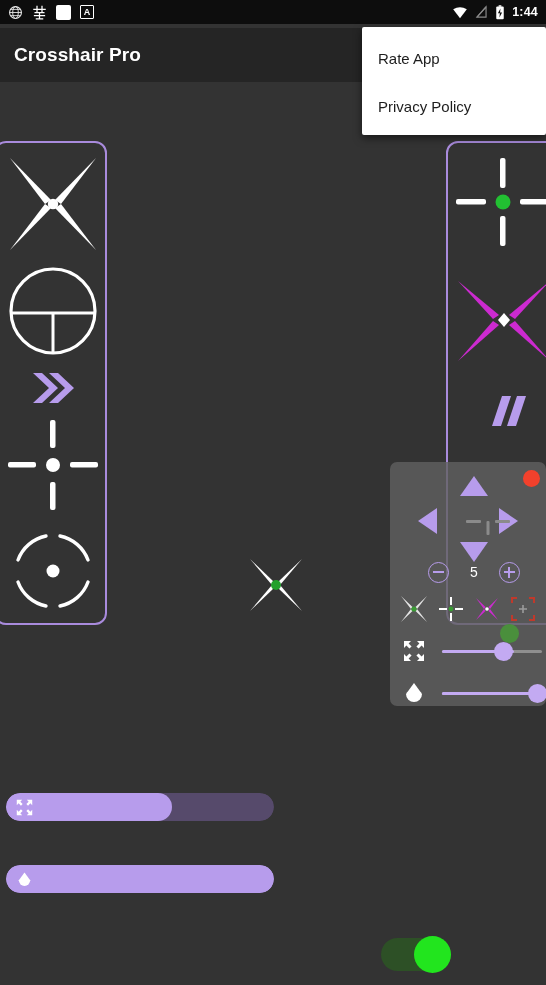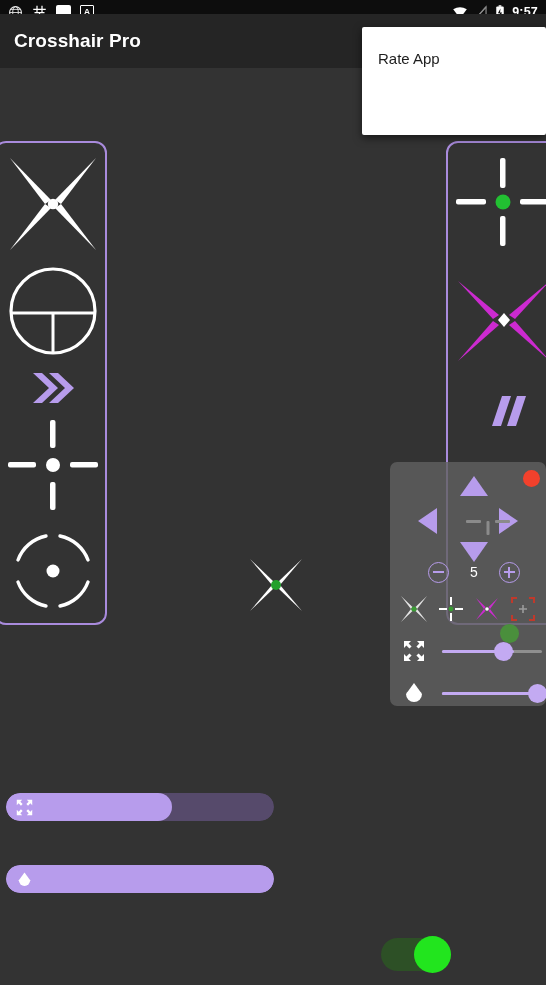--- a/index.html
+++ b/index.html
@@ -23,21 +23,21 @@
   .sb-right{margin-left:auto;display:flex;align-items:center;gap:7px;}
   .sb-ico{display:block;}
   .sb-clock{color:#ffffff;font-size:12.5px;font-weight:bold;letter-spacing:.2px;}
   .sb-sq{width:15px;height:15px;background:#fff;border-radius:2px;}
   .sb-boxa{width:14px;height:14px;border:1.6px solid #fff;border-radius:1px;
     color:#fff;font-size:9px;font-weight:bold;display:flex;align-items:center;
     justify-content:center;box-sizing:border-box;line-height:1;}
 
   
   .appbar{
-    position:absolute;top:14px;left:0;width:546px;height:54px;
+    position:absolute;top:28px;left:0;width:546px;height:54px;
     background:#252525;display:flex;align-items:center;
   }
   .appbar-title{color:#ffffff;font-size:19px;font-weight:bold;margin-left:14px;letter-spacing:.1px;}
 
   
   .menu{
     position:absolute;left:362px;top:27px;width:184px;height:108px;
     background:#ffffff;border-radius:2px;
     box-shadow:0 3px 9px rgba(0,0,0,.55);
     z-index:60;
@@ -146,31 +146,34 @@
       </svg>
       <svg class="sb-ico" width="13" height="14" viewBox="0 0 20 20">
         <path d="M17 2 L17 18 L3 18 Z" fill="none" stroke="#8a8a8a" stroke-width="1.8"></path>
         <path d="M3 18 L17 2" stroke="#8a8a8a" stroke-width="1.8"></path>
       </svg>
       <svg class="sb-ico" width="10" height="15" viewBox="0 0 12 20">
         <rect x="1" y="2" width="10" height="17" rx="1.4" fill="#ffffff"></rect>
         <rect x="4" y="0.3" width="4" height="2" rx="0.6" fill="#ffffff"></rect>
         <path d="M6.6 4.5 L3.2 11 H5.8 L5.2 16.5 L8.8 10 H6.1 Z" fill="#0d0d0d"></path>
       </svg>
-      <span class="sb-clock">9:57</span>
+      <span class="sb-clock">1:44</span>
     </div>
   </div>
 
   <div class="appbar">
     <span class="appbar-title">Crosshair Pro</span>
   </div>
 
   <div class="menu">
     <div class="menu-item">
       <span>Rate App</span>
+    </div>
+    <div class="menu-item">
+      <span>Privacy Policy</span>
     </div>
   </div>
 
   <div class="stage">
 
     <div class="left-panel">
       <div class="lp-list">
 
         <div class="lp-item" style="top:6px;height:110px;">
           <svg width="104" height="108" viewBox="0 0 104 108">

